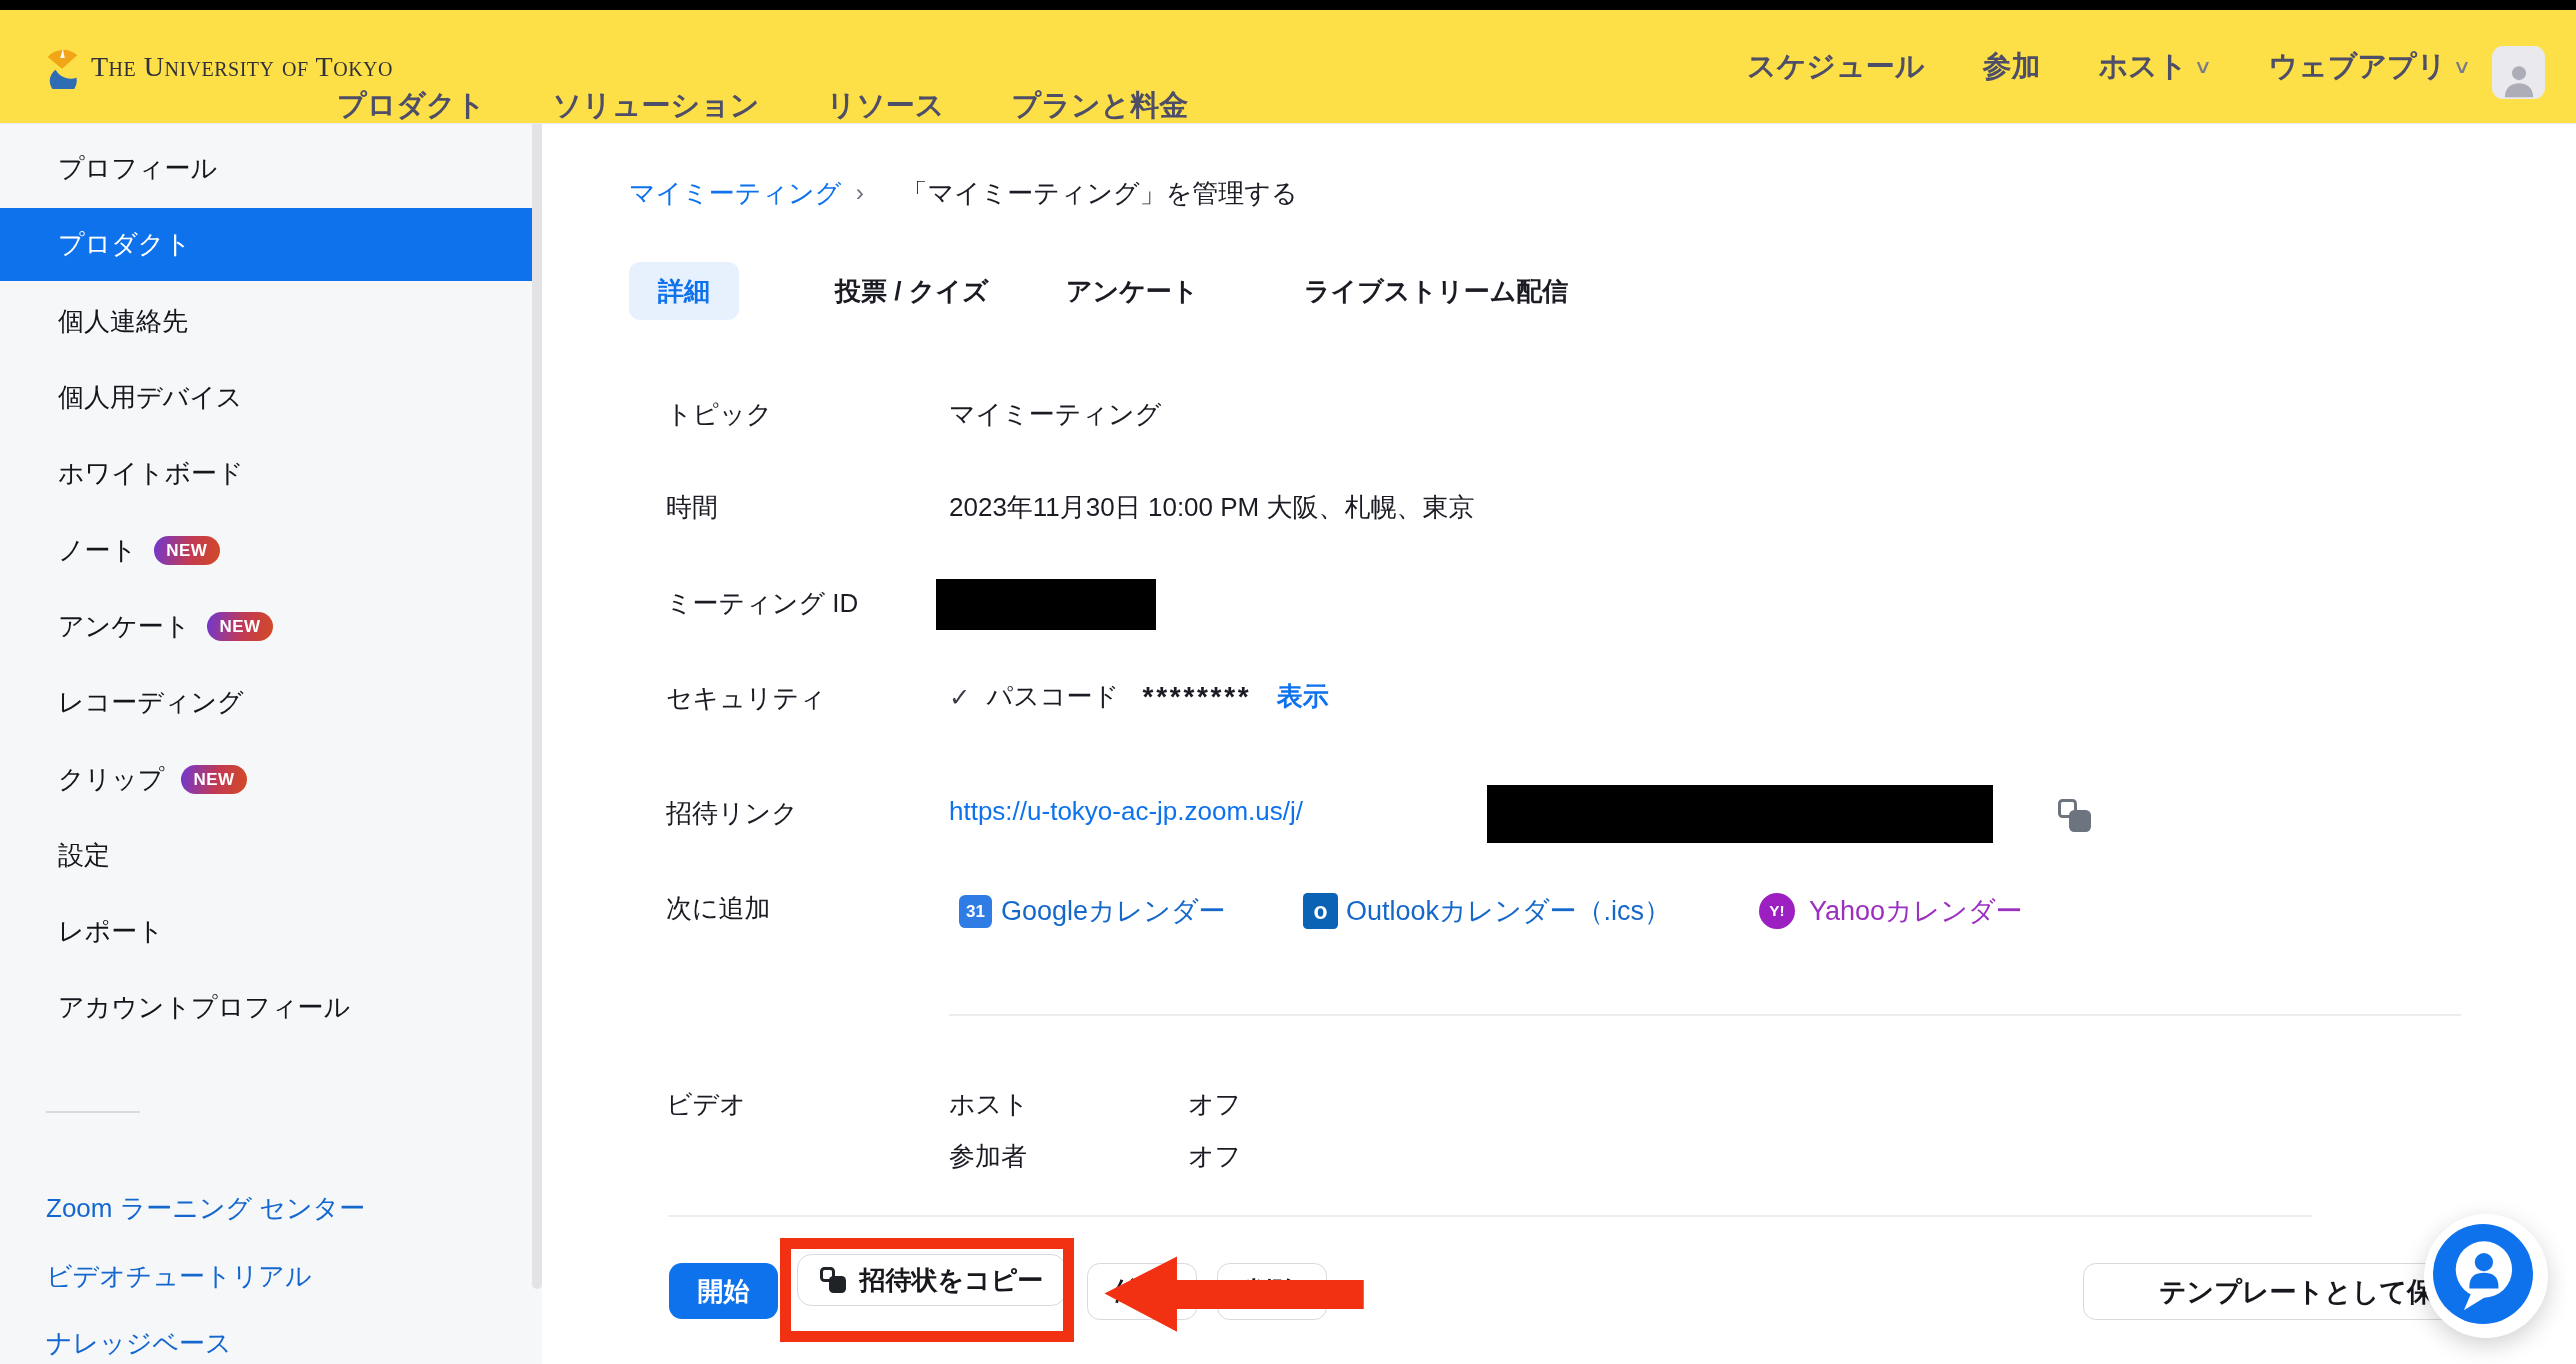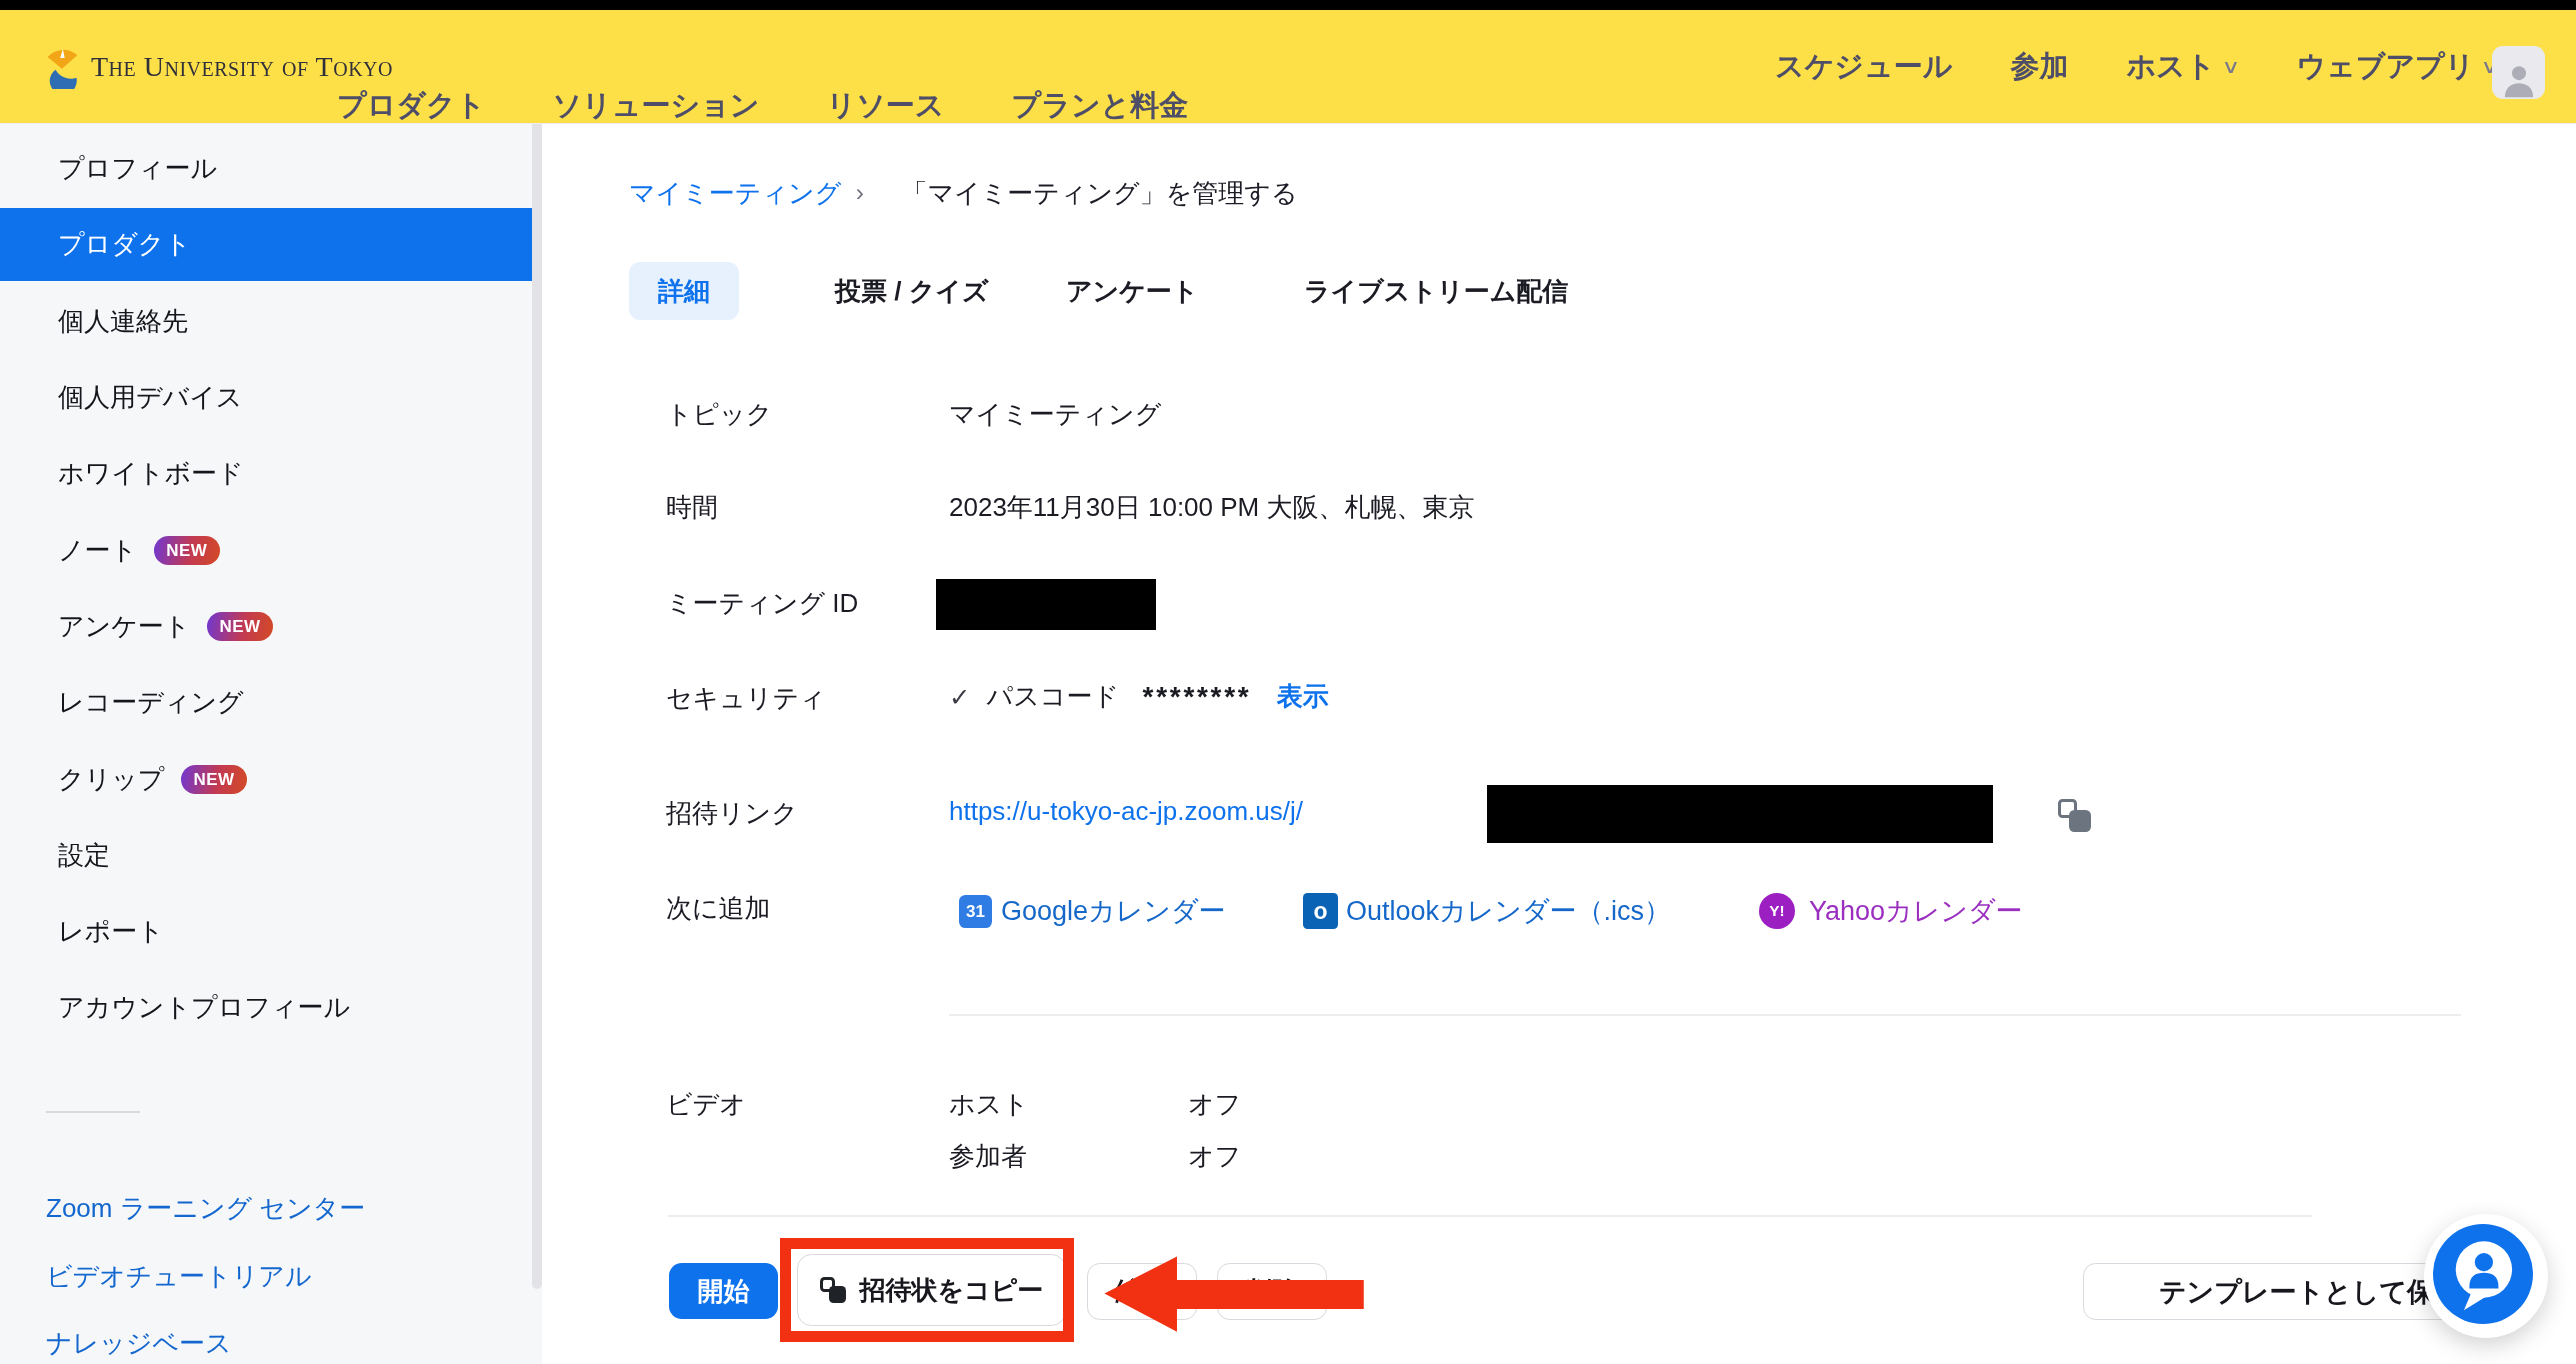--- a/index.html
+++ b/index.html
@@ -7,21 +7,21 @@
   body { font-family:"Liberation Sans","DejaVu Sans",sans-serif; }
   .screen { position:relative; width:2576px; height:1364px; overflow:hidden; background:#fff; }
   .abs { position:absolute; }
 
   
   .topstrip { left:0; top:0; width:2576px; height:10px; background:#000; }
   .header { left:0; top:10px; width:2576px; height:114px; background:#fde047; border-bottom:0.9px solid #ECECF0;padding-left:20px; }
   .logo-wrap { left:44px; top:0; height:114px; display:flex; align-items:center; gap:11px; }
   .logo-text { font-family:"Liberation Serif","DejaVu Serif",serif; font-variant:small-caps; font-size:28px; color:#30303B; letter-spacing:0.5px; white-space:nowrap; }
   .nav-left { left:337px; top:0; height:114px; display:flex; align-items:center; gap:67px;margin-top:39px; }
-  .nav-right { left:1747px; top:0; height:114px; display:flex; align-items:center; gap:58px;margin-left:28px; }
+  .nav-right { left:1747px; top:0; height:114px; display:flex; align-items:center; gap:58px; }
   .nav-item { font-size:29px; font-weight:700; color:#4E4E68; white-space:nowrap; cursor:pointer; }
   .chev { font-size:19px; color:#7A7A8C; font-weight:400; margin-left:9px; display:inline-block; transform:translateY(-2.7px) scaleX(1.35); }
   .avatar { left:2492px; top:36px; width:53px; height:53px; background:#E9E9EE; border-radius:11px; overflow:hidden; display:flex; align-items:flex-end; justify-content:center; }
 
   
   .sidebar { left:0; top:124px; width:542px; height:1240px; background:#F6F7F9; }
   .scroll-thumb { left:532px; top:0; width:10px; height:1165px; background:#E3E3E7; border-radius:0 0 5.4px 5.4px; }
   .side-item { left:0; width:532px; height:73px; display:flex; align-items:center; padding-left:58px; font-size:26px; color:#15151C; cursor:pointer; white-space:nowrap; }
   .side-item.selected { background:#0E72ED; color:#fff; }
   .badge { margin-left:16.3px; background:linear-gradient(100deg,#7038D2 0%,#C23A52 55%,#D44A25 100%); color:#fff; font-size:17px; font-weight:700; padding:4.5px 12.7px; border-radius:907px; letter-spacing:0.5px; }
@@ -58,21 +58,21 @@
   .ocal-icon { left:1303px; top:893px; width:35px; height:36px; background:#0B63B5; border-radius:4.5px; color:#fff; font-size:23px; font-weight:700; display:flex; align-items:center; justify-content:center; cursor:pointer; }
   .ycal-icon { left:1759px; top:893px; width:36px; height:36px; background:#9B1FC1; border-radius:50%; color:#fff; font-size:15.4px; font-weight:700; display:flex; align-items:center; justify-content:center; cursor:pointer; }
 
   .divider1 { left:949px; top:1014px; width:1512px; height:1.8px; background:#EDEDF0; }
   .divider2 { left:668px; top:1215px; width:1644px; height:1.8px; background:#EDEDF0; }
 
   
   .btn { display:flex; align-items:center; justify-content:center; cursor:pointer; white-space:nowrap; }
   .btn-start { left:669px; top:1263px; width:109px; height:56px; background:#0E72ED; border-radius:12.7px; color:#fff; font-size:26px; font-weight:700; }
   .red-box { left:780px; top:1238px; width:294px; height:104px; border:11.8px solid #F23112; z-index:5; pointer-events:none; }
-  .btn-copy { left:797px; top:1254px; width:269px; height:72px; background:#fff; border:1.8px solid #D8D8DE; border-radius:14.5px; gap:12.7px; font-size:26px; font-weight:600; color:#17171D; z-index:4; }
+  .btn-copy { left:797px; top:1254px; width:269px; height:52px; background:#fff; border:1.8px solid #D8D8DE; border-radius:14.5px; gap:12.7px; font-size:26px; font-weight:600; color:#17171D; z-index:4; }
   .copy-glyph-dark { position:relative; width:27px; height:27px; flex:0 0 27px; }
   .copy-glyph-dark .back { position:absolute; left:0; top:0; width:15.4px; height:15.4px; border:3.6px solid #1F2328; border-radius:4.5px; }
   .copy-glyph-dark .front { position:absolute; left:9px; top:9px; width:17px; height:17px; background:#1F2328; border-radius:4.5px; }
   .btn-plain { background:#fff; border:1.8px solid #D8D8DE; border-radius:12.7px; font-size:26px; font-weight:600; color:#17171D; z-index:1; }
   .btn-edit { left:1087px; top:1263px; width:110px; height:57px; }
   .btn-delete { left:1217px; top:1263px; width:110px; height:57px; }
   .btn-save { left:2083px; top:1263px; width:454px; height:57px; font-size:27px; }
   .arrow-svg { left:1099px; top:1249px; width:272px; height:91px; z-index:6; pointer-events:none; }
 
   

